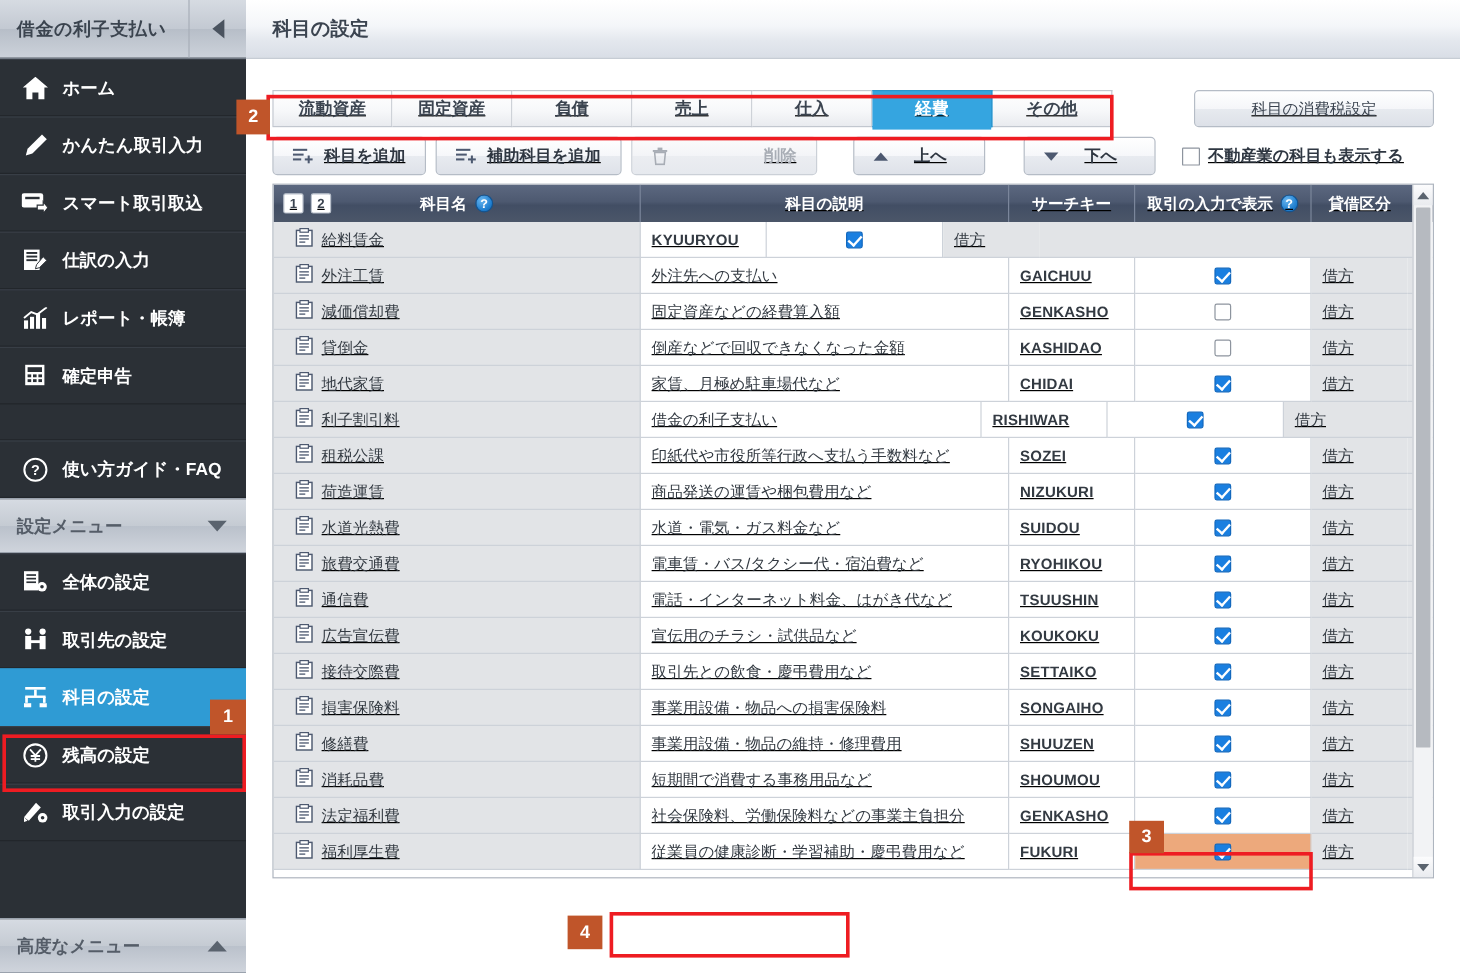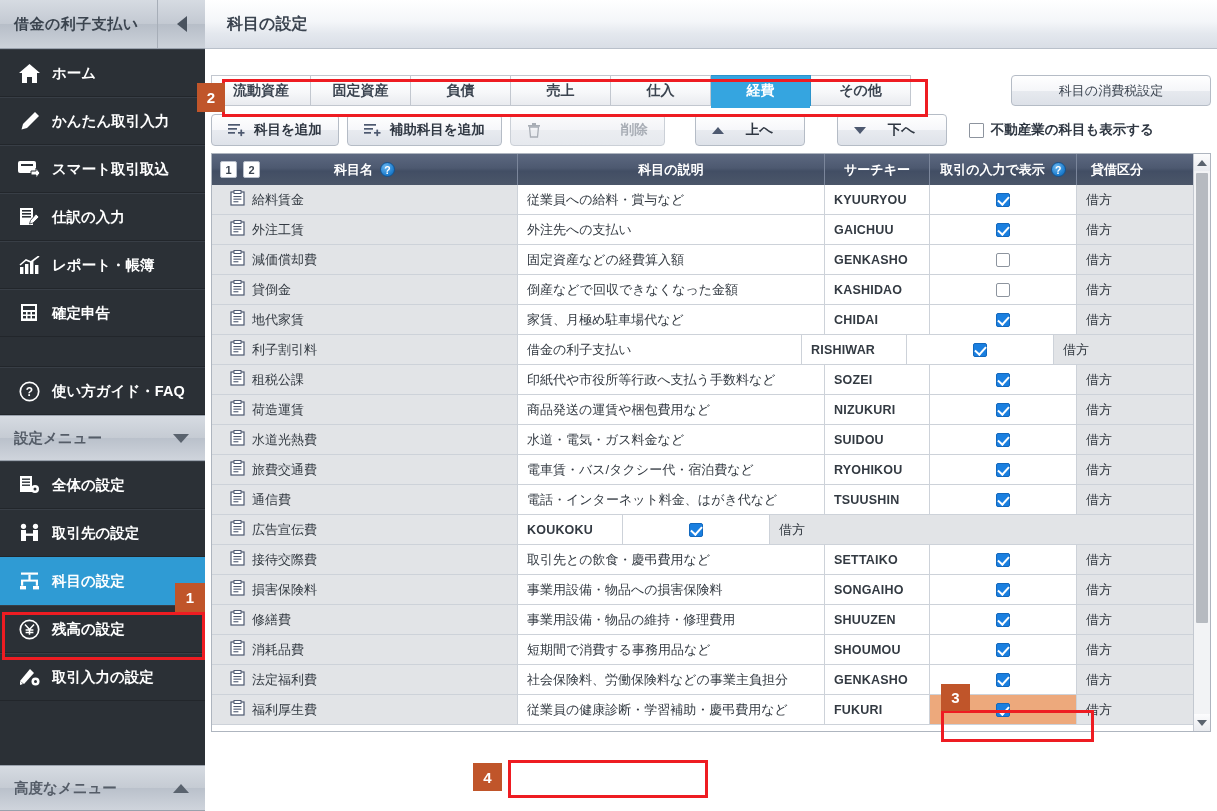--- a/index.html
+++ b/index.html
@@ -60,21 +60,21 @@
   
   .main { flex: 1; height: 811px; display: flex; flex-direction: column; background: #fff; position: relative; }
   .topbar {
     height: 49px; flex: 0 0 49px;
     background: linear-gradient(to bottom,#ffffff 0%,#f4f6f9 45%,#e4e8ee 70%,#d9dee6 100%);
     border-bottom: 1px solid #b9c0ca;
     display: flex; align-items: center; padding-left: 22px;
   }
   .topbar .title { font-size: 16px; font-weight: bold; color: #3b4450; }
 
-  .content { flex: 1; position: relative; padding: 0 6px; }
+  .content { flex: 1; position: relative; padding: 0 22px; text-decoration: underline; }
 
   
   .tabrow { display: flex; align-items: flex-start; margin-top: 26px; position: relative; }
   .tabs { display: flex; }
   .tab {
     height: 31px; min-width: 100px; padding: 0 16px;
     background: linear-gradient(to bottom,#ffffff 0%,#f7f8fa 55%,#e9ebef 100%);
     border: 1px solid #c2c7cf; border-left: none;
     display: flex; align-items: center; justify-content: center;
     font-size: 14px; font-weight: bold; color: #3b4450;
@@ -453,23 +453,20 @@
               <div class="cell name" style="width:306px">
                 <span><svg width="15" height="16" viewBox="0 0 15 16">
                     <rect x="1" y="2" width="13" height="13" fill="#fff" stroke="#4d5970" stroke-width="1.2"></rect>
                     <rect x="4" y="0.5" width="7" height="3" fill="#fff" stroke="#4d5970" stroke-width="1"></rect>
                     <rect x="3.4" y="6" width="8" height="1.1" fill="#4d5970"></rect>
                     <rect x="3.4" y="8.6" width="8" height="1.1" fill="#4d5970"></rect>
                     <rect x="3.4" y="11.2" width="5" height="1.1" fill="#4d5970"></rect>
                   </svg></span>
                 <span>給料賃金</span>
               </div>
-              <div class="cell desc" style="width:307px">
-                <span>従業員への給料・賞与など</span>
-              </div>
               <div class="cell key" style="width:105px">
                 <span>KYUURYOU</span>
               </div>
               <div class="cell chk" style="width:147px">
                 <span class="cbox on"></span>
               </div>
               <div class="cell kbn" style="width:80px">
                 <span>借方</span>
               </div>
               <div class="cell" style="flex:1;background:#e2e4e7;border-right:none"></div>
@@ -727,20 +724,23 @@
             <div class="trow">
               <div class="cell name" style="width:306px">
                 <span><svg width="15" height="16" viewBox="0 0 15 16">
                     <rect x="1" y="2" width="13" height="13" fill="#fff" stroke="#4d5970" stroke-width="1.2"></rect>
                     <rect x="4" y="0.5" width="7" height="3" fill="#fff" stroke="#4d5970" stroke-width="1"></rect>
                     <rect x="3.4" y="6" width="8" height="1.1" fill="#4d5970"></rect>
                     <rect x="3.4" y="8.6" width="8" height="1.1" fill="#4d5970"></rect>
                     <rect x="3.4" y="11.2" width="5" height="1.1" fill="#4d5970"></rect>
                   </svg></span>
                 <span>広告宣伝費</span>
+              </div>
+              <div class="cell desc" style="width:307px">
+                <span>宣伝用のチラシ・試供品など</span>
               </div>
               <div class="cell key" style="width:105px">
                 <span>KOUKOKU</span>
               </div>
               <div class="cell chk" style="width:147px">
                 <span class="cbox on"></span>
               </div>
               <div class="cell kbn" style="width:80px">
                 <span>借方</span>
               </div>

